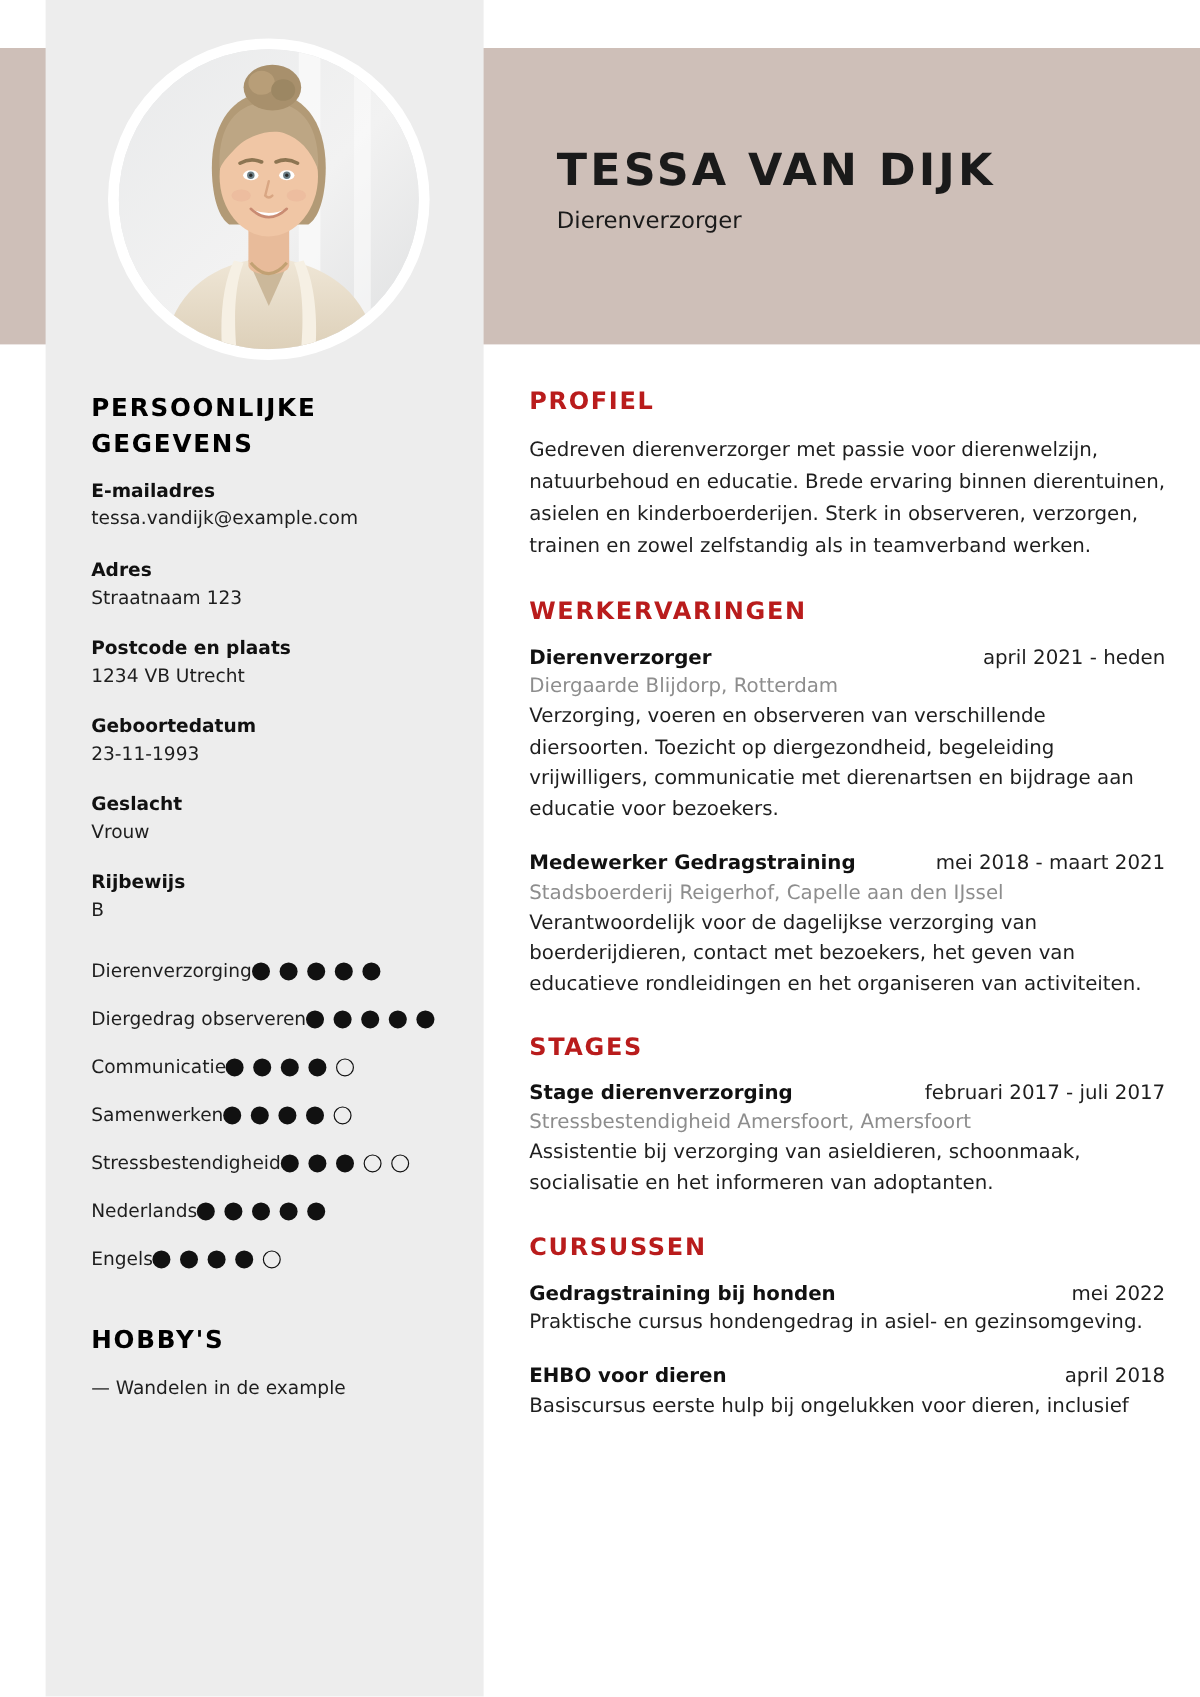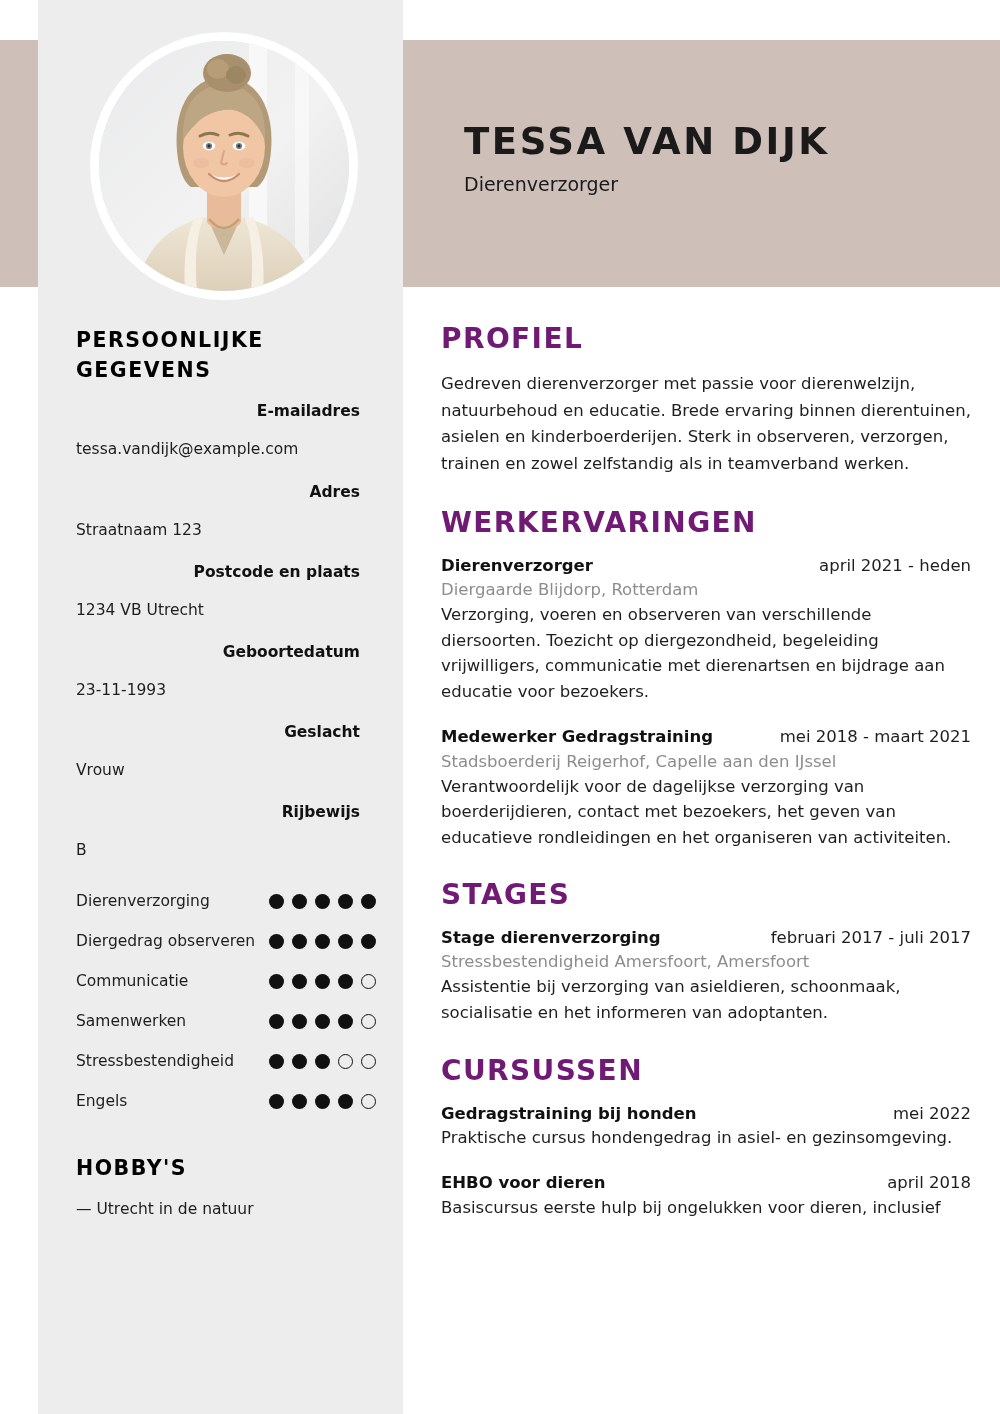--- a/index.html
+++ b/index.html
@@ -105,35 +105,34 @@
     margin: 0 0 14px 0;
   }
   .side-h.mt { margin-top: 34px; }
 
   .field { margin-bottom: 20px; }
   .field-label {
     font-size: 15.5px;
     font-weight: bold;
     color: #111;
     line-height: 1.35;
-    margin: 16px;
-    text-align: right;
+    margin: 0;
   }
   .field-value {
     font-size: 15.5px;
     color: #1e1e1e;
     line-height: 1.5;
     margin: 1px 0 0 0;
   }
 
   
   .rate-row {
     display: flex;
     align-items: center;
-    justify-content: space-between;
+    justify-content: flex-start;
     min-height: 38px;
     margin-bottom: 2px;
   }
   .rate-label {
     font-size: 15.5px;
     color: #1e1e1e;
     line-height: 1.28;
     max-width: 185px;
   }
   .dots {
@@ -159,24 +158,24 @@
   }
 
   
   .main {
     position: absolute;
     left: 441px;
     top: 322px;
     width: 530px;
   }
   .main-h {
-    font-size: 28px;
+    font-size: 20px;
     font-weight: bold;
     letter-spacing: 1.4px;
-    color: #701a75;
+    color: #b91c1c;
     margin: 0 0 16px 0;
   }
   .section { margin-bottom: 28px; }
   .profile-p {
     font-size: 16.5px;
     color: #1e1e1e;
     line-height: 1.62;
     margin: 0;
   }
 
@@ -363,34 +362,44 @@
             <span class="dot on"></span>
             <span class="dot on"></span>
             <span class="dot off"></span>
             <span class="dot off"></span>
           </div>
         </div>
       </div>
 
     <div id="languages">
         <div class="rate-row">
+          <span class="rate-label">Nederlands</span>
+          <div class="dots">
+            <span class="dot on"></span>
+            <span class="dot on"></span>
+            <span class="dot on"></span>
+            <span class="dot on"></span>
+            <span class="dot on"></span>
+          </div>
+        </div>
+        <div class="rate-row">
           <span class="rate-label">Engels</span>
           <div class="dots">
             <span class="dot on"></span>
             <span class="dot on"></span>
             <span class="dot on"></span>
             <span class="dot on"></span>
             <span class="dot off"></span>
           </div>
         </div>
       </div>
 
     <h2 class="side-h mt">HOBBY'S</h2>
     <div id="hobbies">
-        <p class="hobby">— Utrecht in de natuur</p>
+        <p class="hobby">— Wandelen in de example</p>
       </div>
   </div>
 
   <div class="main">
     <div class="section">
       <h2 class="main-h">PROFIEL</h2>
       <p class="profile-p">Gedreven dierenverzorger met passie voor dierenwelzijn, natuurbehoud en educatie. Brede ervaring binnen dierentuinen, asielen en kinderboerderijen. Sterk in observeren, verzorgen, trainen en zowel zelfstandig als in teamverband werken.</p>
     </div>
 
     <div class="section">

